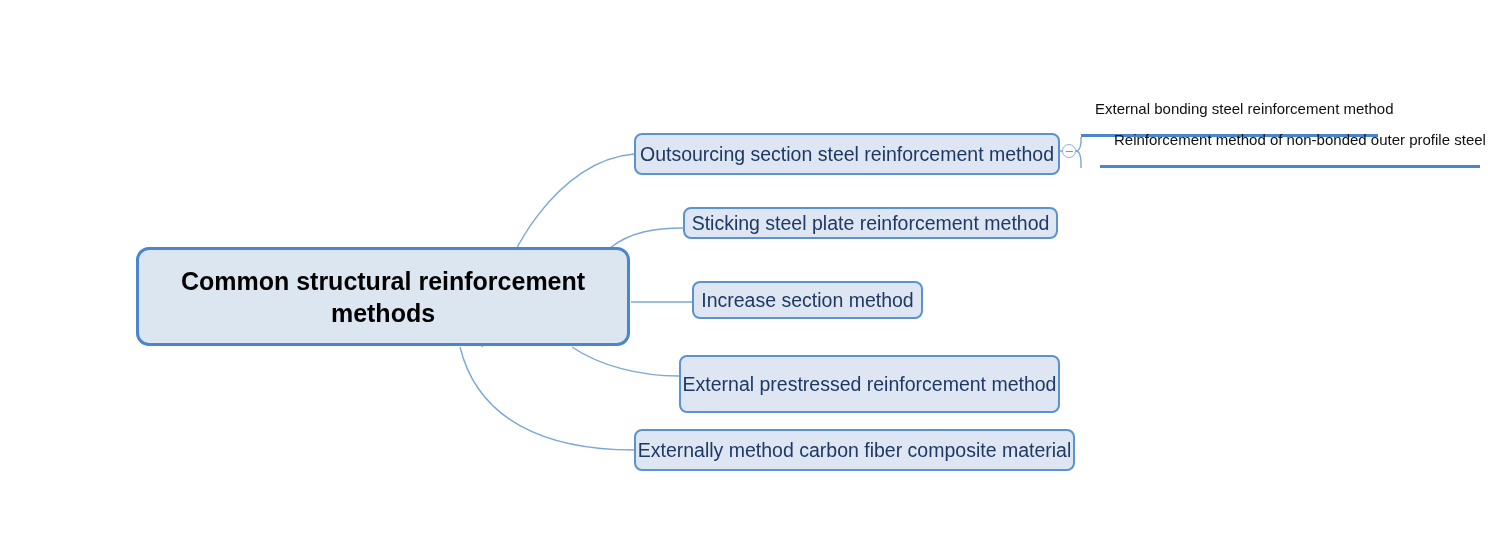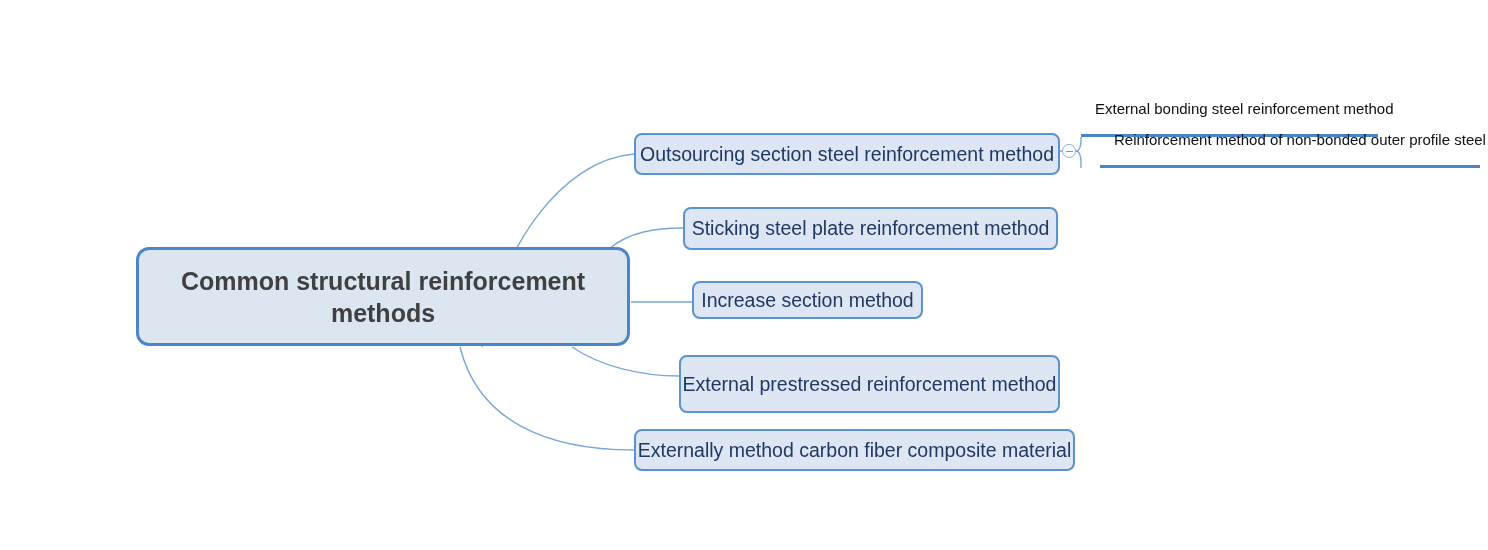--- a/index.html
+++ b/index.html
@@ -40,40 +40,40 @@
   }
 
   .root-node {
     left: 136px;
     top: 247px;
     width: 494px;
     height: 99px;
     background: #dce6f1;
     border: 3px solid #4a86c8;
     border-radius: 13px;
-    color: #404040;
+    color: #000000;
     font-size: 25px;
     font-weight: bold;
     line-height: 1.28;
     padding: 0 18px;
   }
 
   .branch-node {
     background: #dde6f2;
     border: 2px solid #5b92d0;
     border-radius: 8px;
     color: #1f3864;
     font-size: 19.5px;
     font-weight: normal;
     padding: 0 0;
     white-space: nowrap;
   }
 
   .branch-1 { left: 634px;  top: 133px; width: 426px; height: 42px; }
-  .branch-2 { left: 683px;  top: 207px; width: 375px; height: 43px; }
+  .branch-2 { left: 683px;  top: 207px; width: 375px; height: 32px; }
   .branch-3 { left: 692px;  top: 281px; width: 231px; height: 38px; }
   .branch-4 { left: 679px;  top: 355px; width: 381px; height: 58px; }
   .branch-5 { left: 634px;  top: 429px; width: 441px; height: 42px; }
 
   .sub-node {
     position: absolute;
     color: #0f0f14;
     font-size: 15px;
     white-space: nowrap;
     padding: 0 0 17px 14px;

